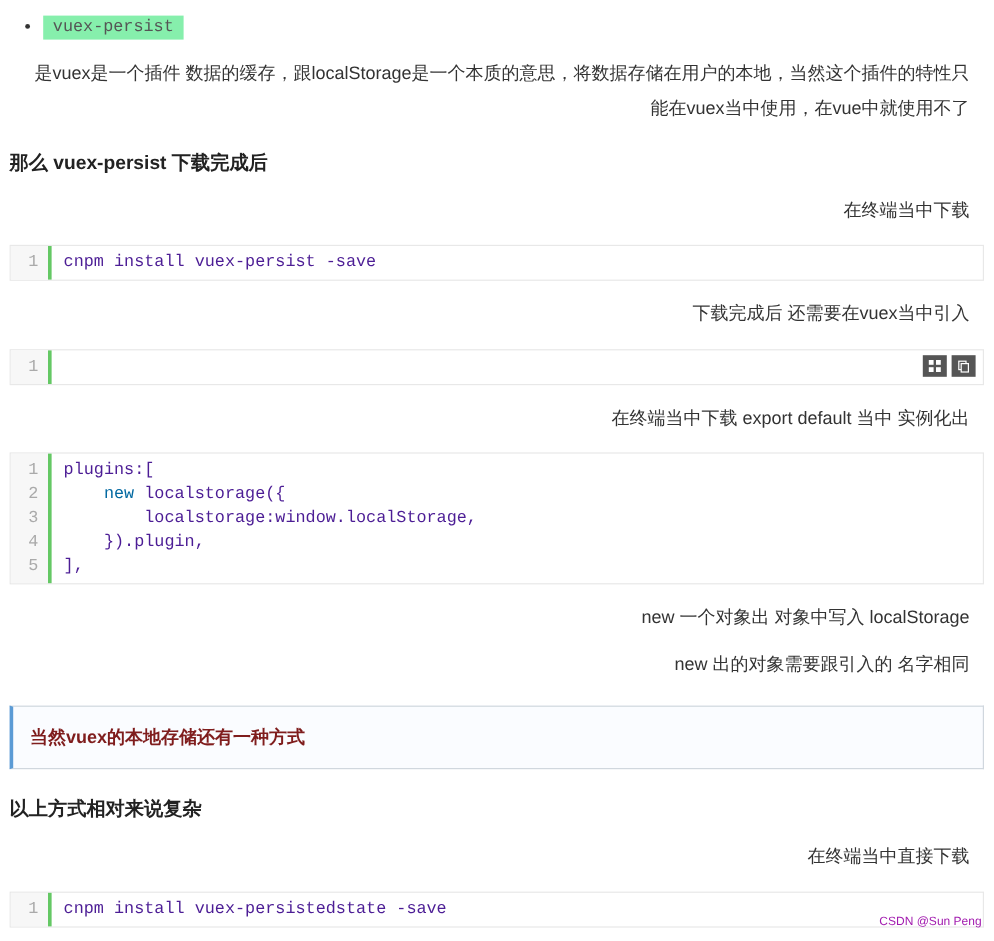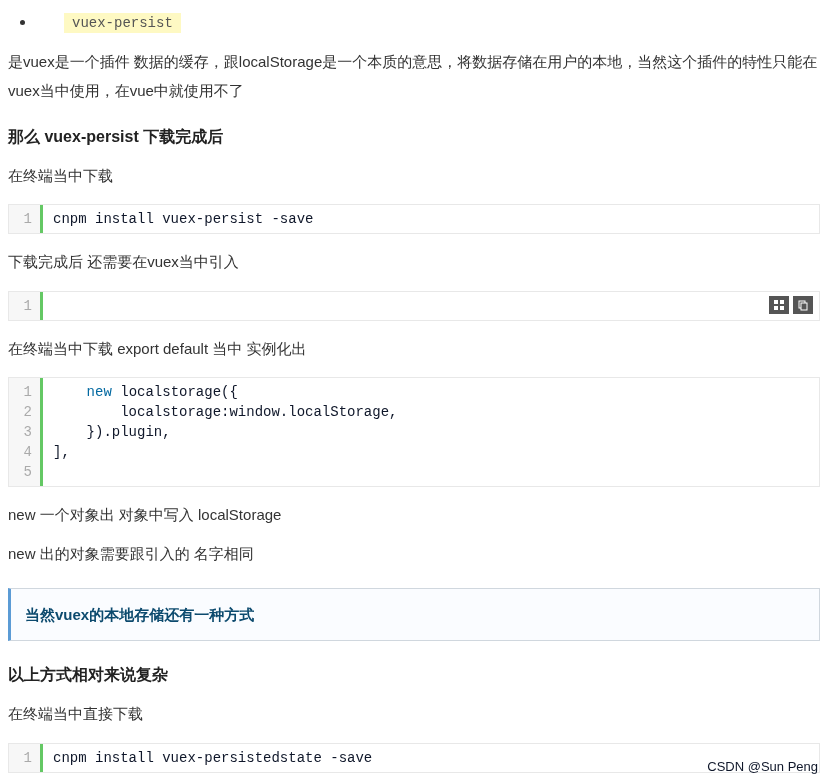--- a/index.html
+++ b/index.html
@@ -16,30 +16,30 @@
       padding: 8px;
       width: 828px;
       position: relative;
     }
     ul.top-list {
       list-style: disc;
       padding-left: 28px;
       margin-bottom: 12px;
     }
     .tag-code {
-      background: #fef9c3;
+      background: #86efac;
       padding: 2px 8px;
       font-family: "Courier New", monospace;
       font-size: 14px;
       color: #555;
-      margin-left: 28px;
     }
     p {
-      margin: 10px 0;
+      margin: 10px 12px;
       line-height: 1.9;
+      text-align: right;
     }
     h3 {
       font-size: 16px;
       font-weight: bold;
       margin: 18px 0 10px 0;
       color: #222;
     }
     .code-block {
       margin: 14px 0;
       border: 1px solid #e8e8e8;
@@ -67,29 +67,29 @@
       flex: 1;
       overflow-x: auto;
     }
     .code-line {
       display: block;
       line-height: 20px;
       white-space: pre;
     }
     .tok-kw { color: #0369a1; font-weight: normal; }
     .tok-str { color: #a31515; }
-    .tok-plain { color: #0f172a; }
+    .tok-plain { color: #4c1d95; }
     blockquote.note {
       border: 1px solid #d0d7de;
       border-left: 3px solid #5b9bd5;
       background: #fafcff;
       padding: 12px 14px;
       margin: 20px 0;
       font-weight: bold;
-      color: #0c4a6e;
+      color: #7f1d1d;
     }
     .toolbar {
       position: absolute;
       right: 6px;
       top: 4px;
       display: flex;
       gap: 4px;
     }
     .toolbar-btn {
       width: 20px;
@@ -98,22 +98,22 @@
       display: flex;
       align-items: center;
       justify-content: center;
       cursor: pointer;
     }
     .toolbar-btn svg { width: 12px; height: 12px; }
     .watermark {
       position: fixed;
       right: 10px;
       bottom: 6px;
-      color: #0f172a;
-      font-size: 13px;
+      color: #a21caf;
+      font-size: 10px;
     }
   </style>
 </head>
 <body>
 
 <ul class="top-list">
   <li>
     <span class="tag-code">vuex-persist</span>
   </li>
 </ul>
@@ -161,20 +161,21 @@
 
 <div class="code-block">
   <div class="code-gutter">
     <span>1</span>
     <span>2</span>
     <span>3</span>
     <span>4</span>
     <span>5</span>
   </div>
   <div class="code-content">
+    <span class="code-line tok-plain">plugins:[</span>
     <span class="code-line"><span class="tok-plain">    </span><span class="tok-kw">new</span><span class="tok-plain"> localstorage({</span></span>
     <span class="code-line tok-plain">        localstorage:window.localStorage,</span>
     <span class="code-line tok-plain">    }).plugin,</span>
     <span class="code-line tok-plain">],</span>
   </div>
 </div>
 
 <p>new 一个对象出 对象中写入 localStorage</p>
 <p>new 出的对象需要跟引入的 名字相同</p>
 

